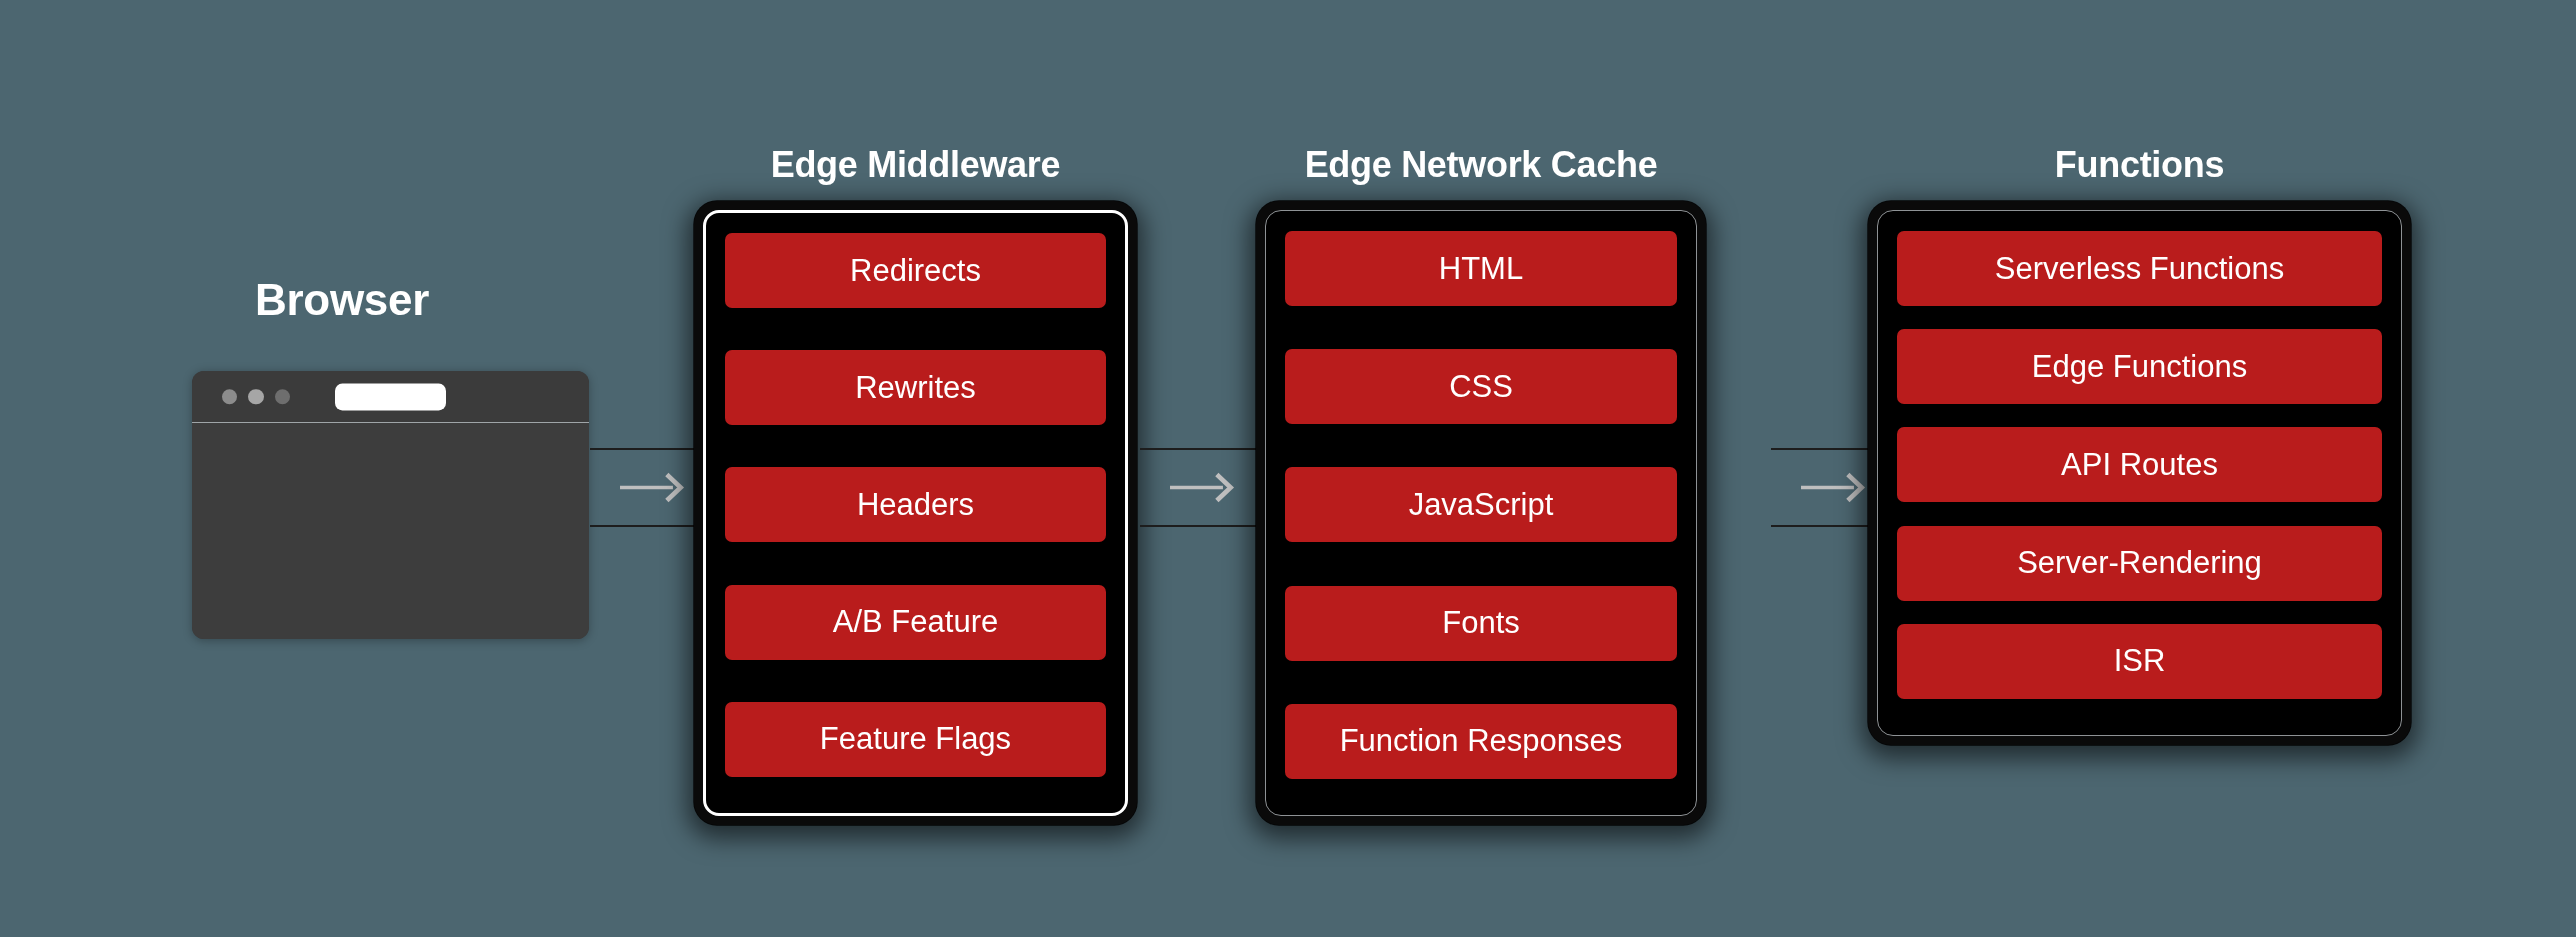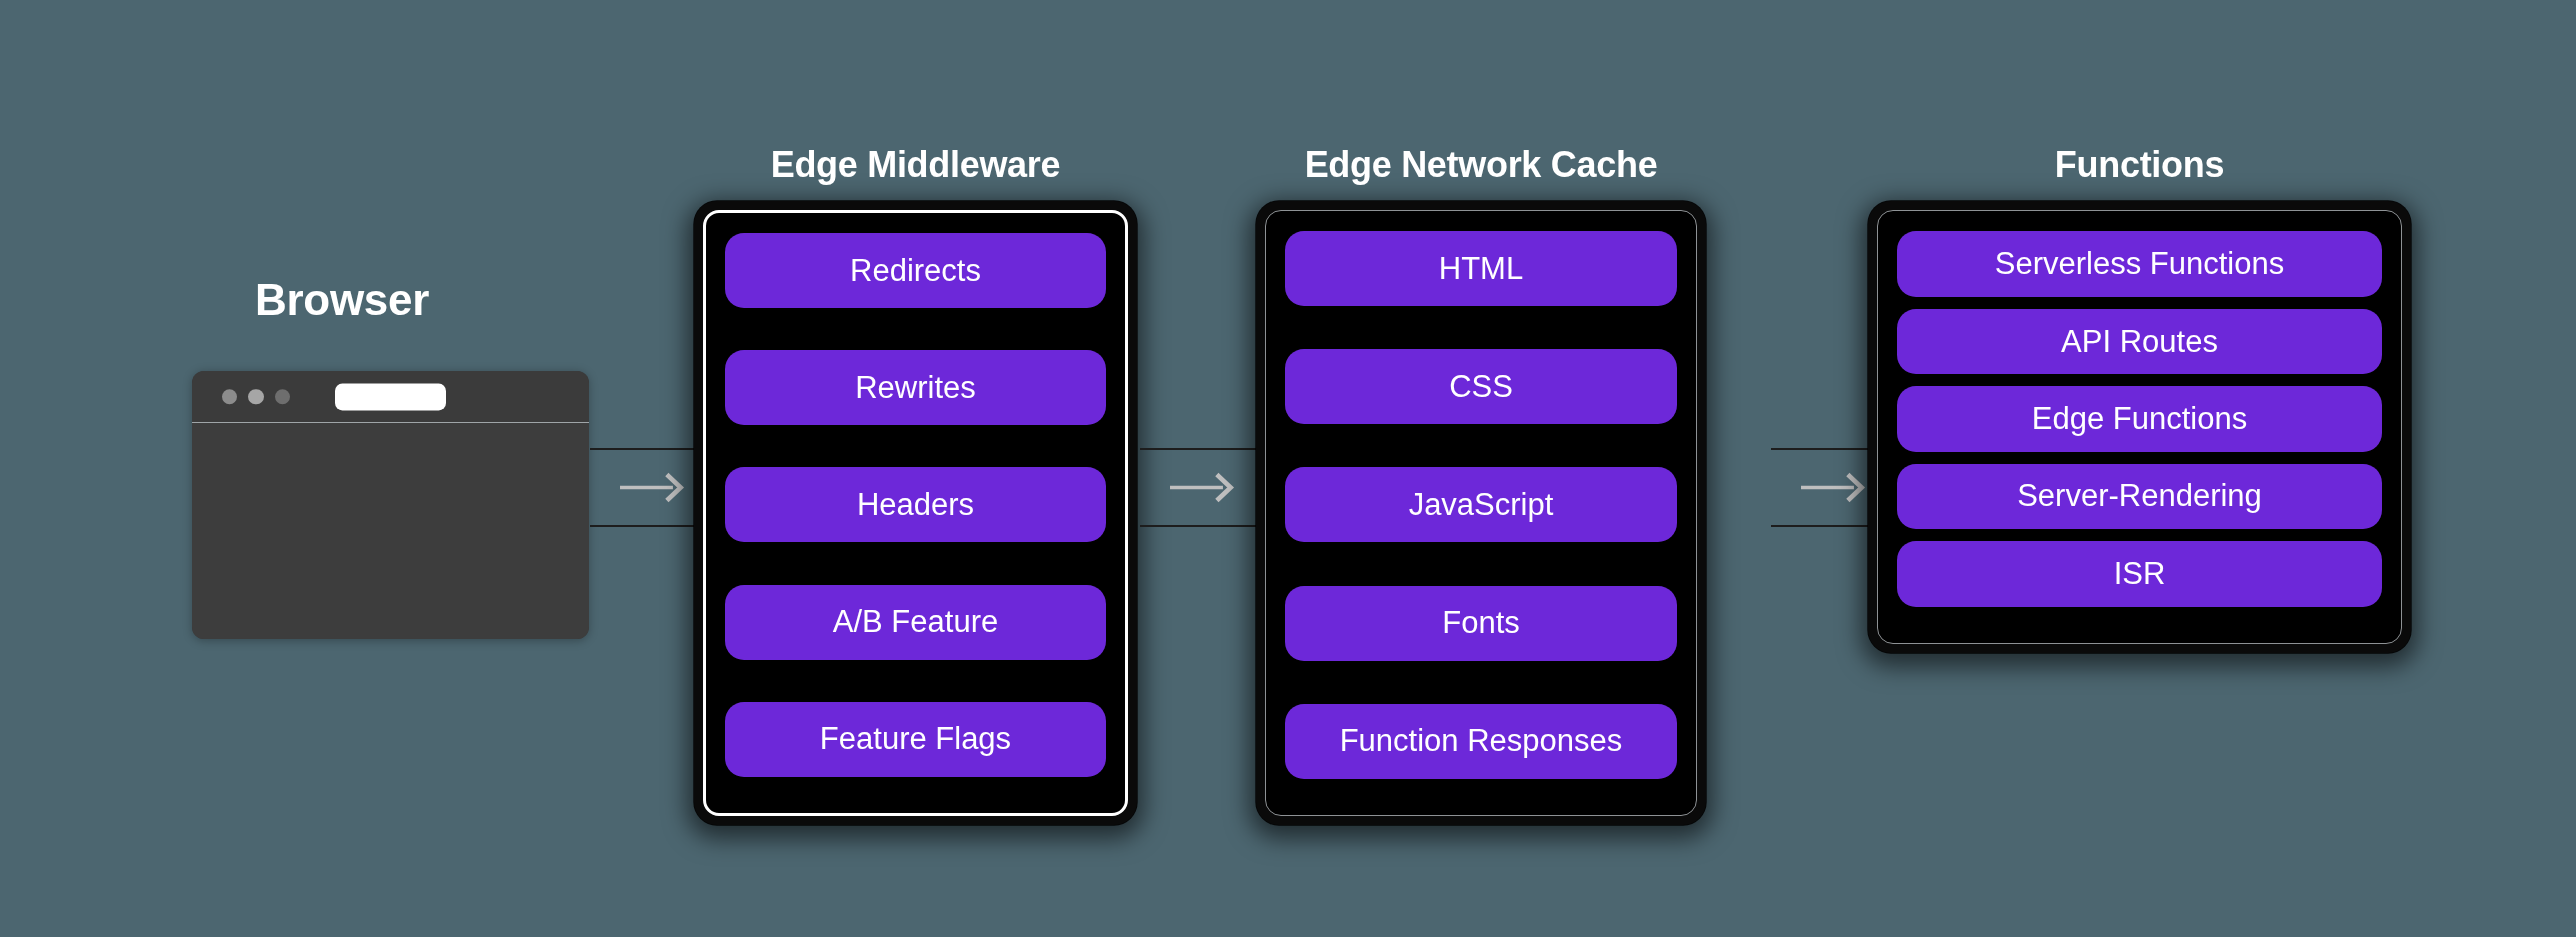--- a/index.html
+++ b/index.html
@@ -80,22 +80,22 @@
     position:absolute;
     left:50%; transform:translateX(-50%);
     bottom:calc(100% + 14.8px);
     white-space:nowrap;
     color:#ffffff; font-size:36px; font-weight:bold;
     letter-spacing:-0.3px;
     margin-top:24px;
   }
 
   .pill {
-    background:#6d28d9;
-    border-radius:19px;
+    background:#b91c1c;
+    border-radius:7px;
     color:#ffffff;
     font-size:31px;
     display:flex; align-items:center; justify-content:center;
     text-align:center;
     height:75px;
     margin-bottom:12px;
     white-space:nowrap;
   }
   .pill:last-child { margin-bottom:16px; }
 </style>
@@ -155,25 +155,25 @@
     </div>
   </div>
 
   <div class="connector" style="left:1771px; top:448px; width:125px; height:79px;">
     <svg class="conn-arrow" viewBox="0 0 100 46">
       <path d="M4 23 H78" stroke="#BFBFBF" stroke-width="5" fill="none" stroke-linecap="square"></path>
       <path d="M74 6 L92 23 L74 40" stroke="#BFBFBF" stroke-width="7" fill="none" stroke-linecap="square" stroke-linejoin="miter"></path>
     </svg>
   </div>
 
-  <div class="stack plain" style="left:1868px; top:201px; width:543px; height:452px;">
+  <div class="stack plain" style="left:1868px; top:201px; width:543px; height:544px;">
     <div class="stack-title">Functions</div>
     <div class="stack-inner">
       <div class="pill">Serverless Functions</div>
+      <div class="pill">Edge Functions</div>
       <div class="pill">API Routes</div>
-      <div class="pill">Edge Functions</div>
       <div class="pill">Server-Rendering</div>
       <div class="pill">ISR</div>
     </div>
   </div>
 
 </div>
 
 
 </body></html>

